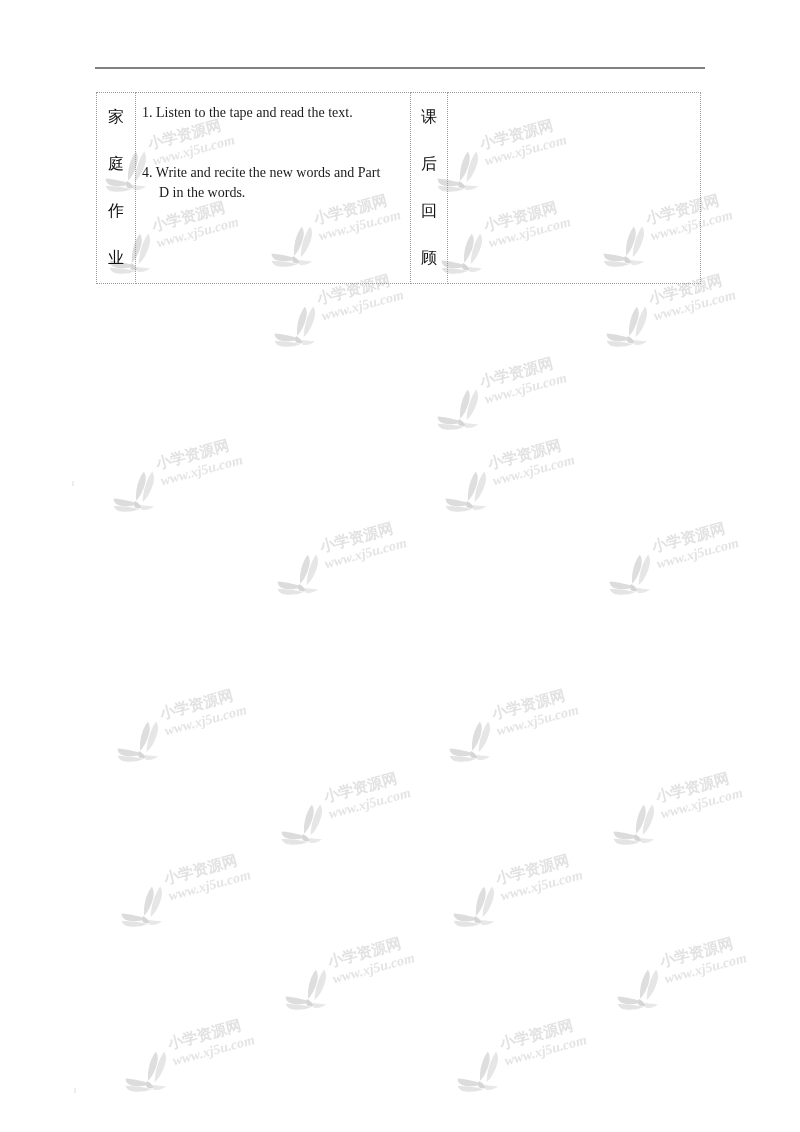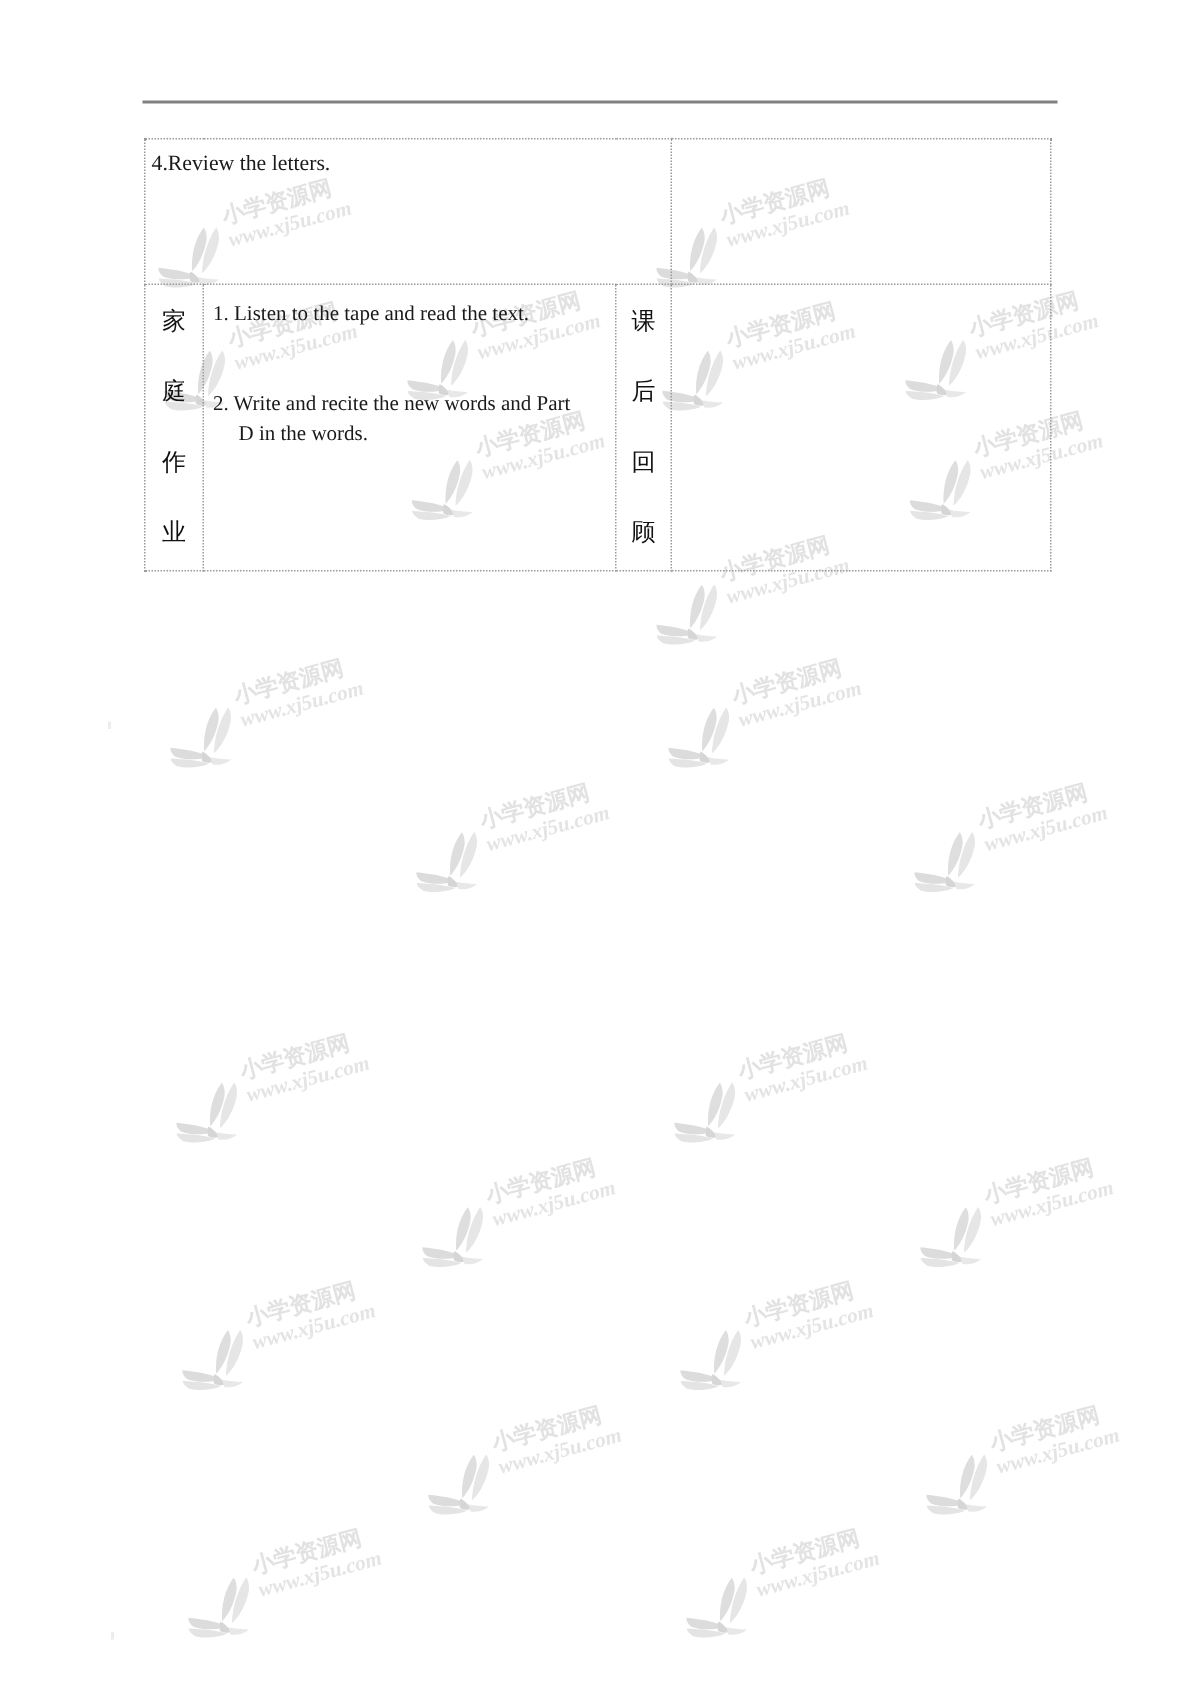--- a/index.html
+++ b/index.html
@@ -482,40 +482,32 @@
   <div id="header-rule"></div>
 
   <table id="lesson-table">
     <colgroup>
       <col style="width:39px">
       <col style="width:275px">
       <col style="width:37px">
       <col style="width:253px">
     </colgroup>
     <tbody>
-      <tr>
-        <td colspan="3" class="row1-main">
-          <div class="cell-pad">
-            <div class="plain-line">4.Review the letters.</div>
-          </div>
-        </td>
-        <td class="row1-main blank-cell"></td>
-      </tr>
       <tr>
         <td class="row2-main vlabel">
           <span>家</span>
           <span>庭</span>
           <span>作</span>
           <span>业</span>
         </td>
         <td class="row2-main">
           <div class="hw-body">
             <div class="hw-line">1. Listen to the tape and read the text.</div>
             <div class="hw-gap"></div>
-            <div class="hw-line">2. Write and recite the new words and Part</div>
+            <div class="hw-line">4. Write and recite the new words and Part</div>
             <div class="hw-line hw-indent">D in the words.</div>
           </div>
         </td>
         <td class="row2-main vlabel">
           <span>课</span>
           <span>后</span>
           <span>回</span>
           <span>顾</span>
         </td>
         <td class="row2-main blank-cell"></td>

